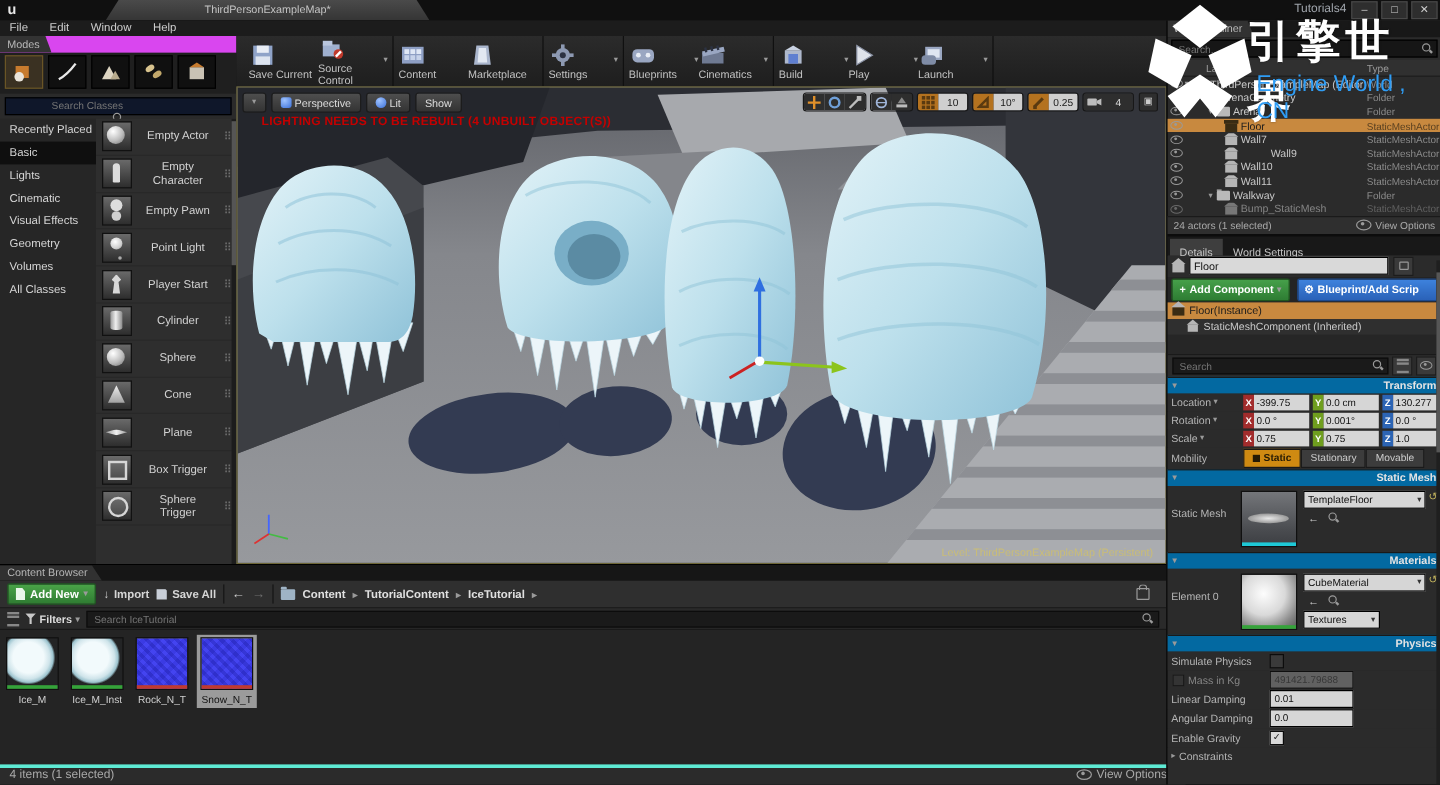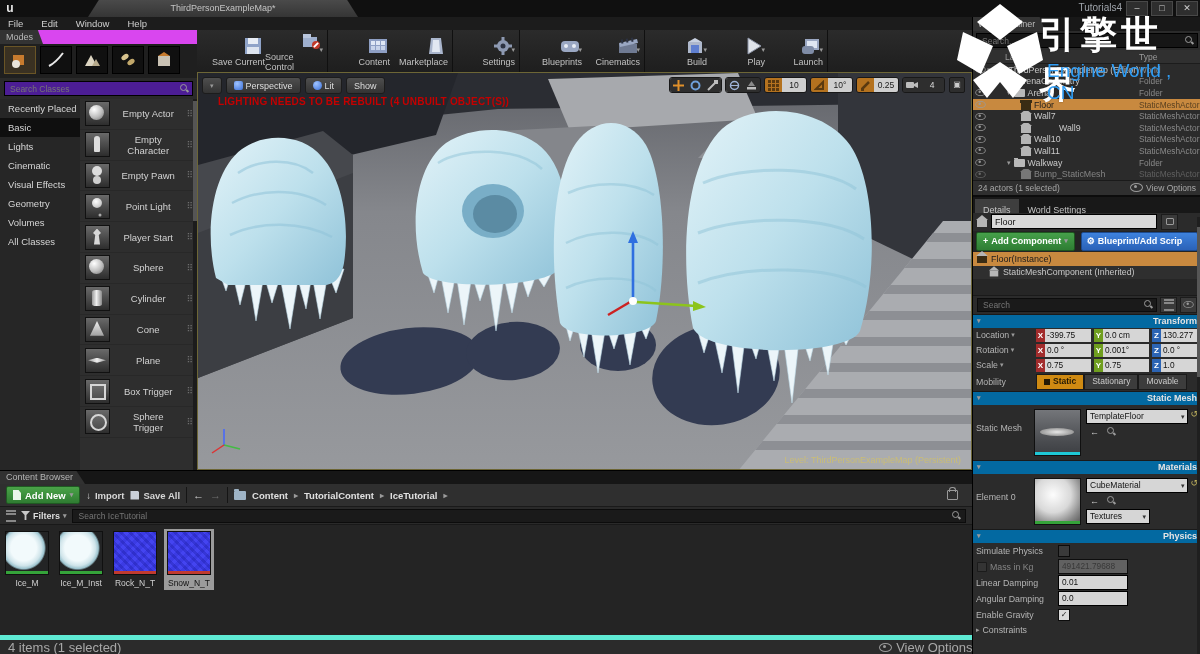--- a/index.html
+++ b/index.html
@@ -19,21 +19,21 @@
   #watermark{left:955px;top:2px;width:245px;height:118px;z-index:50;pointer-events:none;}
   #wm-cn{position:absolute;left:84px;top:8px;font-size:37px;font-weight:bold;color:#fff;letter-spacing:4px;text-shadow:0 0 2px rgba(0,0,0,.4);}
   #wm-en{position:absolute;left:92px;top:58px;font-size:19px;color:#2f9df5;}
   
   #modes{left:0;top:30px;width:197px;height:440px;background:#2a2a2a;border-right:1px solid #0a0a0a;}
   #modes-tabstrip{height:14px;background:#d946ef;}
   #modes-tab{display:inline-block;height:14px;background:#333;padding:0 10px 0 6px;color:#b9b9b9;font-size:9px;line-height:14px;clip-path:polygon(0 0,88% 0,100% 100%,0 100%);}
   #mode-icons{height:30px;background:#1f1f1f;display:flex;gap:4px;padding:2px 4px;}
   .mode-btn{width:30px;height:26px;background:#101010;border:1px solid #000;display:flex;align-items:center;justify-content:center;}
   .mode-btn.active{background:#3a3122;border-color:#6a5526;}
-  #modes-search{margin:3px 4px;height:13px;background:#4c1d95;border:1px solid #000;display:flex;align-items:center;padding:0 3px;}
+  #modes-search{margin:3px 4px;height:13px;background:#0f172a;border:1px solid #000;display:flex;align-items:center;padding:0 3px;flex-direction:column;}
   #modes-search input{flex:1;background:transparent;border:0;outline:0;color:#bbb;font-size:8.5px;}
   #modes-body{display:flex;height:378px;}
   #modes-cats{width:80px;background:#262626;}
   .cat{height:19px;line-height:19px;padding-left:8px;color:#d6d6d6;font-size:9.5px;white-space:nowrap;}
   .cat.active{background:#0f0f0f;}
   #modes-items{flex:1;background:#2e2e2e;overflow:hidden;position:relative;text-align:center;}
   .m-item{height:29.8px;display:flex;align-items:center;gap:7px;padding-left:5px;border-bottom:1px solid #282828;}
   .thumb{width:23px;height:23px;background:linear-gradient(#6a6a6a,#2d2d2d);border:1px solid #111;position:relative;flex:none;}
   .thumb::before{content:"";position:absolute;}
   .t-ball::before{left:3px;top:3px;width:15px;height:15px;border-radius:50%;background:radial-gradient(circle at 35% 30%,#fff,#bdbdbd 55%,#6d6d6d);}
@@ -48,21 +48,21 @@
   .t-boxt::before{left:4px;top:4px;width:12px;height:12px;border:2px solid #d6d6d6;background:rgba(200,200,200,.15);}
   .t-spht::before{left:4px;top:4px;width:13px;height:13px;border:2px solid #d6d6d6;border-radius:50%;background:rgba(200,200,200,.15);}
   .m-label{flex:1;color:#d2d2d2;font-size:9.5px;}
   .grip{color:#6e6e6e;font-size:9px;margin-right:4px;}
   .grip::before{content:"⠿";}
   #modes-scroll{position:absolute;right:0;top:0;width:4px;height:378px;background:#1c1c1c;}
   #modes-scroll::before{content:"";position:absolute;left:0;top:2px;width:4px;height:120px;background:#555;}
   
   #toolbar{left:197px;top:30px;width:775px;height:42px;background:linear-gradient(#2b2b2b,#1e1e1e);border-bottom:1px solid #000;display:flex;align-items:stretch;padding-left:6px;}
   .tb-group{display:flex;align-items:stretch;border-right:1px solid #101010;padding:0 4px;}
-  .tb-btn{width:58px;display:flex;flex-direction:column;align-items:flex-end;justify-content:center;gap:1px;color:#c2c2c2;font-size:9px;position:relative;}
+  .tb-btn{width:58px;display:flex;flex-direction:column;align-items:flex-start;justify-content:center;gap:1px;color:#c2c2c2;font-size:9px;position:relative;}
   .tb-btn svg{display:block;}
   .caret{color:#9a9a9a;font-size:7px;}
   .caret::before{content:"▾";}
   .tb-caret{position:absolute;right:0;top:16px;}
   
   #viewport{left:197px;top:72px;width:775px;height:398px;background:#55575c;border:1px solid #6d6636;box-sizing:border-box;overflow:hidden;}
   #vp-toolbar{position:absolute;left:4px;top:4px;display:flex;gap:4px;z-index:5;}
   .vp-btn{height:15px;background:linear-gradient(#4e4e4e,#333);border:1px solid #1c1c1c;border-radius:3px;color:#ddd;font-size:9px;line-height:14px;padding:0 7px;display:flex;align-items:center;gap:3px;}
   .vp-ico{width:9px;height:9px;border-radius:2px;background:radial-gradient(circle at 35% 30%,#9fc3ff,#3a6fd8);}
   #vp-warning{position:absolute;left:20px;top:23px;color:#c40000;font-size:10px;font-weight:bold;z-index:5;letter-spacing:.2px;}
@@ -104,21 +104,21 @@
   .asset{width:46px;display:flex;flex-direction:column;align-items:center;gap:3px;padding:2px;}
   .asset.selected{background:#9b9b9b;}
   .a-thumb{width:42px;height:42px;border:1px solid #101010;position:relative;}
   .a-thumb::after{content:"";position:absolute;left:0;bottom:0;width:100%;height:3px;}
   .a-mat{background:radial-gradient(circle at 42% 38%,#f2fafc 0 36%,#cfe4ea 50%,#9cc3ce 58%,#232425 63%);}
   .a-mat::after{background:#35a33a;}
   .a-tex{background:repeating-linear-gradient(45deg,#8787fa 0 3px,#6c6cdf 3px 6px),repeating-linear-gradient(-45deg,#8080f5 0 4px,#7070e8 4px 8px);background-blend-mode:multiply;}
   .a-tex::after{background:#c03a30;}
   .a-name{font-size:8.5px;color:#cfcfcf;}
   .asset.selected .a-name{color:#111;}
-  #cb-status{position:absolute;left:0;bottom:0;width:972px;height:15px;background:#2b2b2b;border-top:5px solid #5eead4;display:flex;align-items:flex-start;padding:0 8px;color:#a8a8a8;font-size:13px;}
+  #cb-status{position:absolute;left:0;bottom:0;width:972px;height:15px;background:#2b2b2b;border-top:3px solid #5eead4;display:flex;align-items:flex-start;padding:0 8px;color:#a8a8a8;font-size:10px;}
   .eye{width:11px;height:7px;border:1px solid #9a9a9a;border-radius:50%;position:relative;display:inline-block;}
   .eye::before{content:"";position:absolute;left:3px;top:1px;width:3px;height:3px;border-radius:50%;background:#9a9a9a;}
   #cb-viewopts{margin-left:auto;display:flex;align-items:center;gap:4px;}
   
   #rightpanel{left:972px;top:17px;width:228px;height:637px;background:#2b2b2b;border-left:1px solid #000;}
   #wo-tabstrip{height:14px;background:#181818;}
   #wo-tab{display:inline-block;height:14px;background:#323232;padding:0 10px 0 5px;color:#b9b9b9;font-size:9px;line-height:14px;clip-path:polygon(0 0,92% 0,100% 100%,0 100%);}
   #wo-search{margin:2px 3px;height:13px;background:#161616;border:1px solid #000;display:flex;align-items:center;padding:0 3px;}
   #wo-search input{flex:1;background:transparent;border:0;outline:0;color:#999;font-size:8.5px;}
   #wo-header{height:13px;display:flex;color:#9a9a9a;font-size:8.5px;align-items:center;border-bottom:1px solid #1c1c1c;background:#303030;}
@@ -298,27 +298,27 @@
             <span class="thumb t-light"></span>
             <span class="m-label">Point Light</span>
             <span class="grip"></span>
           </div>
         <div class="m-item">
             <span class="thumb t-start"></span>
             <span class="m-label">Player Start</span>
             <span class="grip"></span>
           </div>
         <div class="m-item">
-            <span class="thumb t-ball"></span>
-            <span class="m-label">Sphere</span>
+            <span class="thumb t-cyl"></span>
+            <span class="m-label">Cylinder</span>
             <span class="grip"></span>
           </div>
         <div class="m-item">
-            <span class="thumb t-cyl"></span>
-            <span class="m-label">Cylinder</span>
+            <span class="thumb t-ball"></span>
+            <span class="m-label">Sphere</span>
             <span class="grip"></span>
           </div>
         <div class="m-item">
             <span class="thumb t-cone"></span>
             <span class="m-label">Cone</span>
             <span class="grip"></span>
           </div>
         <div class="m-item">
             <span class="thumb t-plane"></span>
             <span class="m-label">Plane</span>

